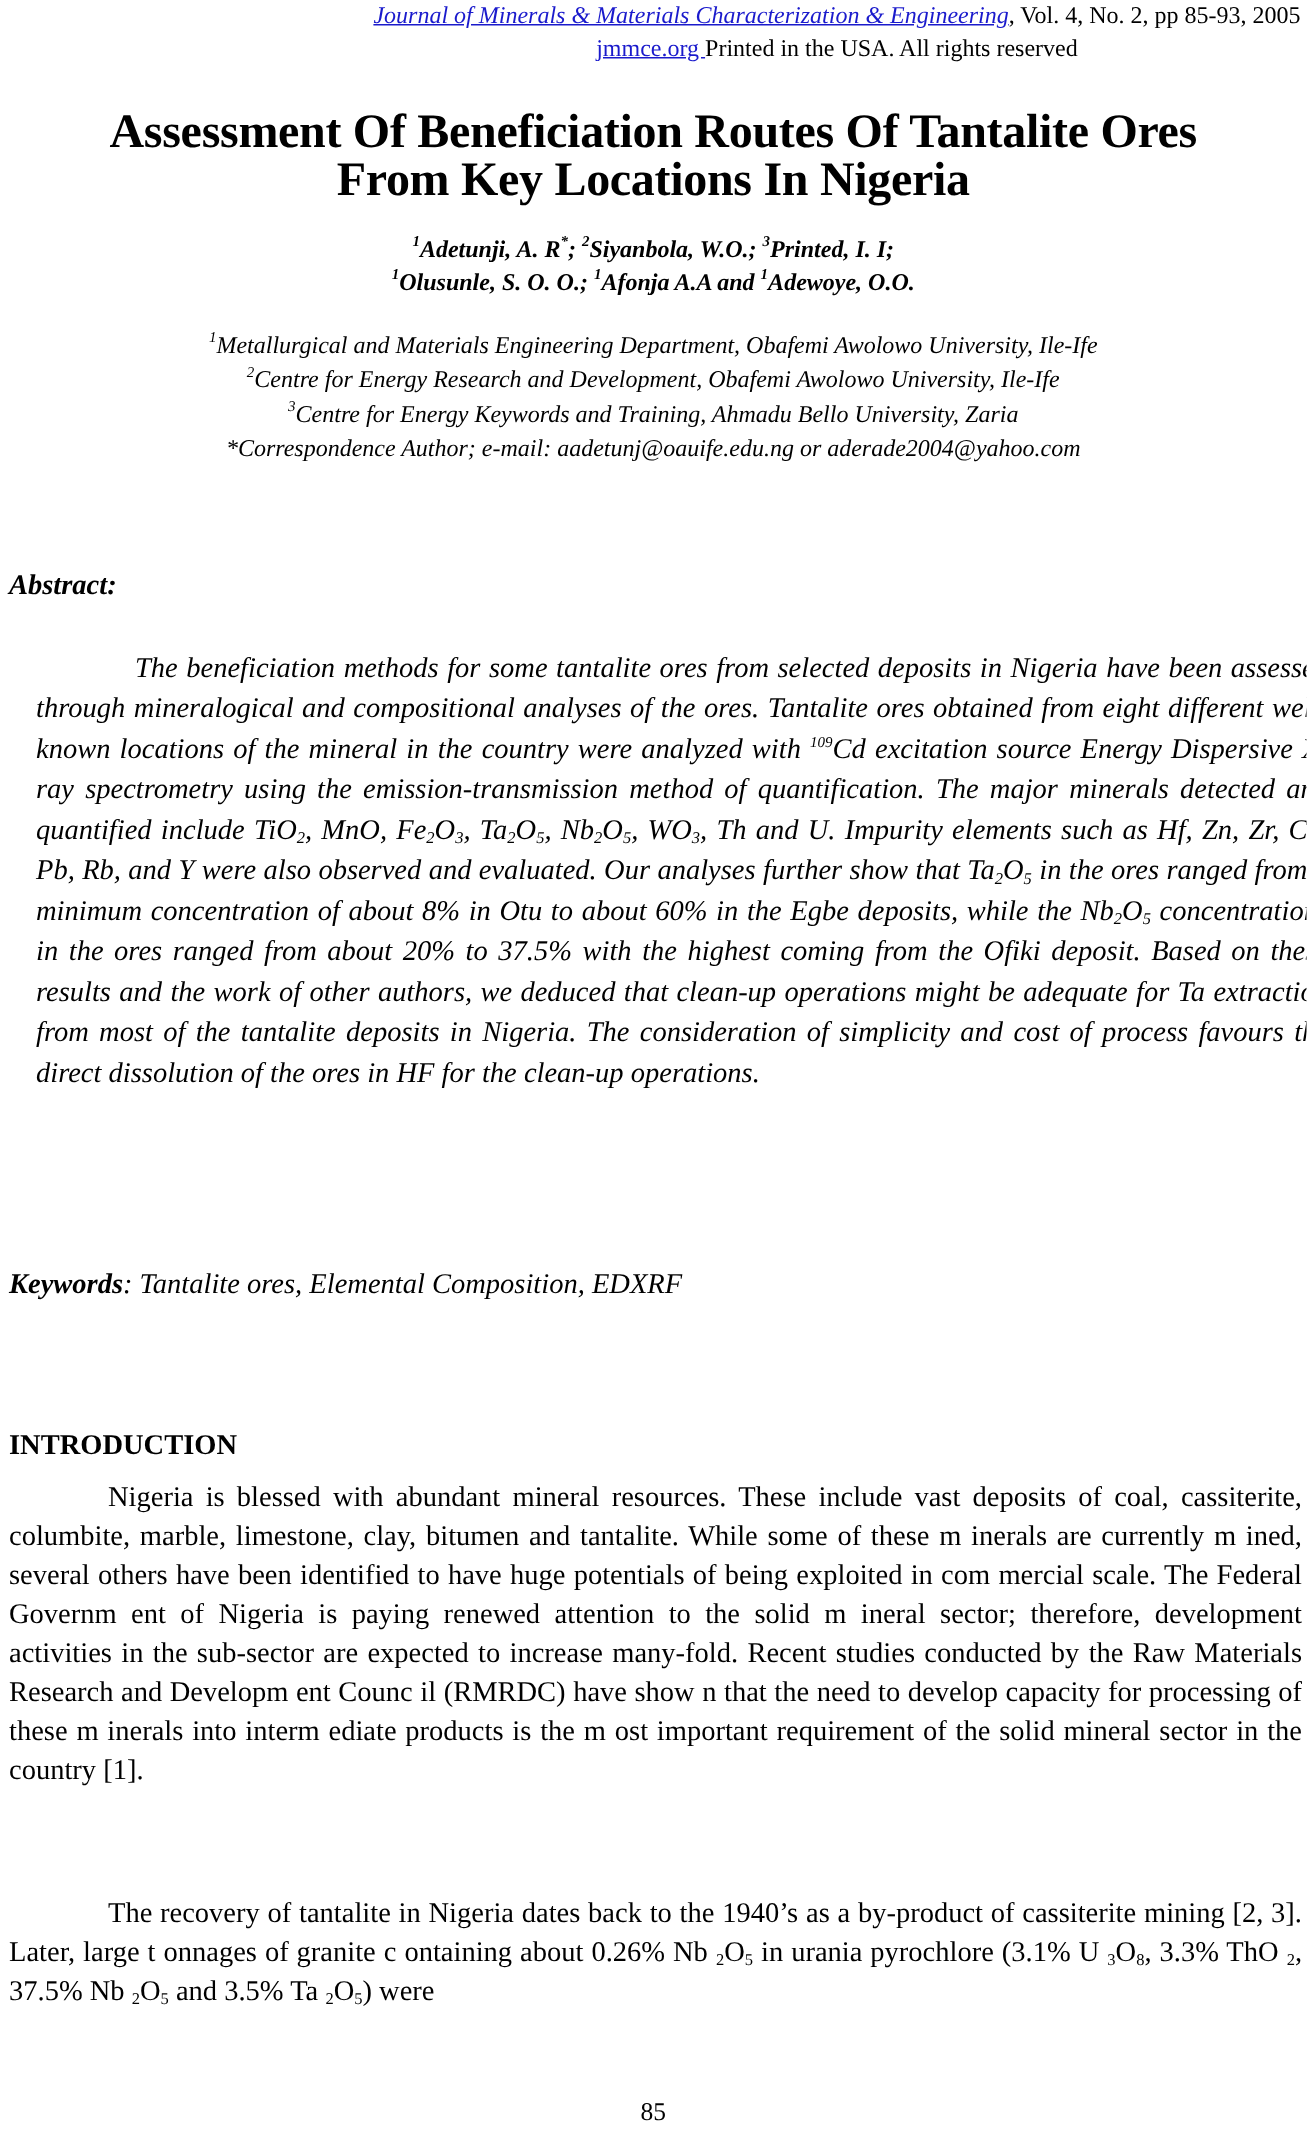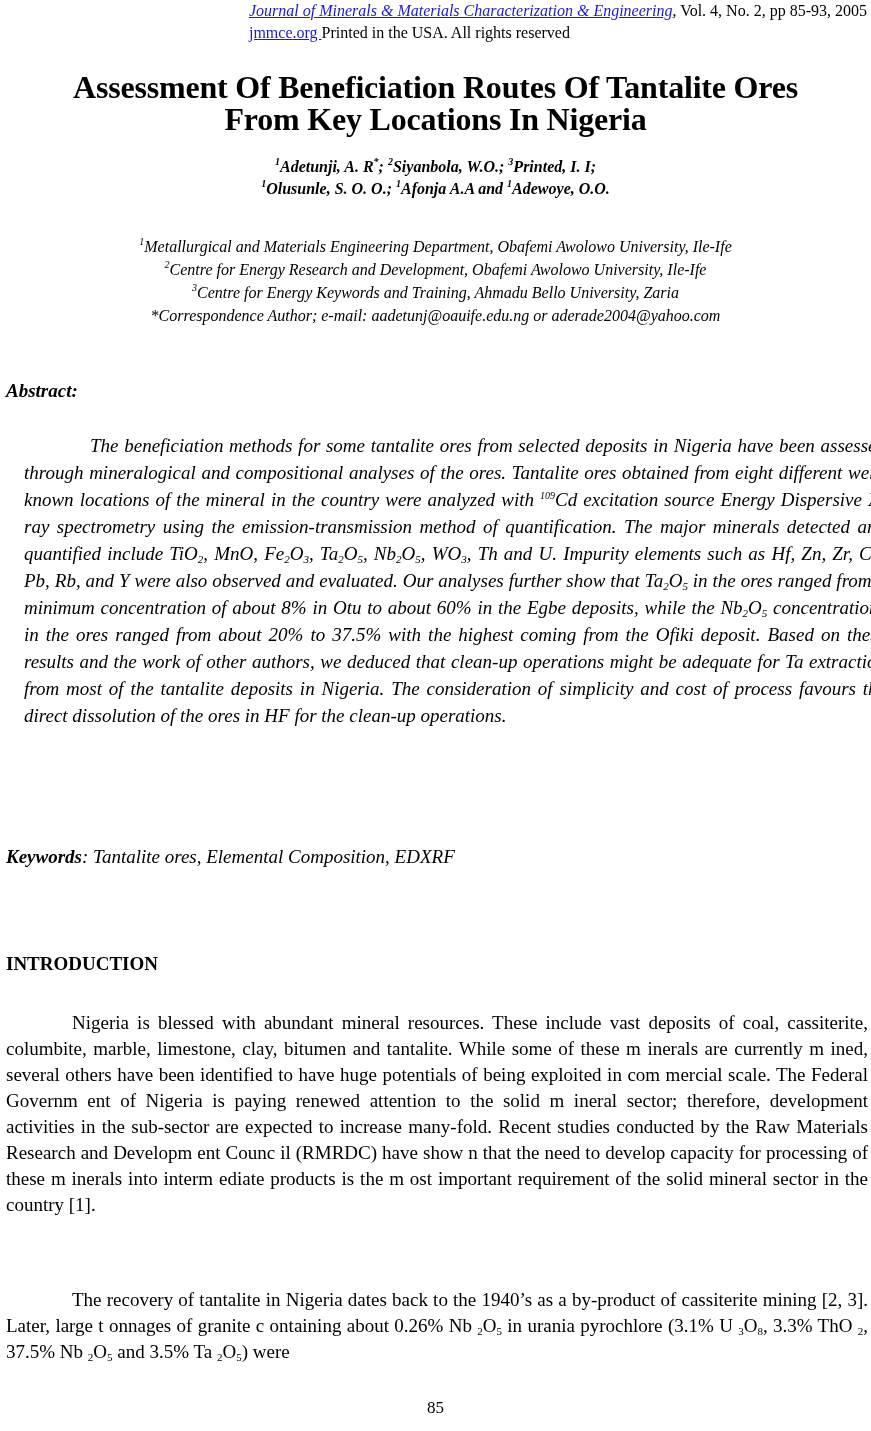--- a/index.html
+++ b/index.html
@@ -1,38 +1,38 @@
 <!DOCTYPE html>
 <html><head>
 <meta charset="utf-8">
 <style>
   html, body { margin: 0; padding: 0; background: #ffffff; }
   body {
     width: 871px; height: 1431px; position: relative; overflow: hidden;
     font-family: "Liberation Serif", "DejaVu Serif", serif; color: #000;
   }
-  .header { position: absolute; right: 4px; top: 0; text-align: left; font-size: 16px; line-height: 22px; margin-left: 28px; }
+  .header { position: absolute; right: 4px; top: 0; text-align: center; font-size: 16px; line-height: 22px; margin-left: 28px; }
   .header a { color: #1a1acc; text-decoration: underline; }
   .header .journal-link { font-style: italic; }
   .title { position: absolute; left: 0; width: 871px; top: 71px; text-align: center;
     font-weight: bold; font-size: 32px; line-height: 32px; letter-spacing: -0.2px; }
   .authors { position: absolute; left: 0; width: 871px; top: 156px; text-align: center;
     font-weight: bold; font-style: italic; font-size: 16px; line-height: 22px; }
-  .affils { position: absolute; left: 0; width: 871px; top: 235px; text-align: center;
+  .affils { position: absolute; left: 0; width: 871px; top: 219px; text-align: center;
     font-style: italic; font-size: 16px; line-height: 23px; }
   sup { font-size: 10px; vertical-align: 7px; line-height: 0; }
   sub { font-size: 11px; vertical-align: -3px; line-height: 0; }
   .abstract-heading { position: absolute; left: 6px; top: 380px; font-weight: bold; font-style: italic; font-size: 19px; }
   .abstract { position: absolute; left: 24px; width: 862px; top: 432px; font-style: italic;
     font-size: 19px; line-height: 27px; text-align: justify; }
   .indent { display: inline-block; width: 66px; }
   .keywords { position: absolute; left: 6px; top: 846px; font-style: italic; font-size: 19px; }
   .keywords b { font-weight: bold; }
   .intro-heading { position: absolute; left: 6px; top: 953px; font-weight: bold; font-size: 19px; text-align: center; }
-  .para { position: absolute; left: 6px; width: 862px; font-size: 19px; line-height: 26px; text-align: justify; margin-top: 24px; }
+  .para { position: absolute; left: 6px; width: 862px; font-size: 19px; line-height: 26px; text-align: justify; }
   .p1 { top: 986px; }
   .p2 { top: 1263px; }
   .page-number { position: absolute; left: 0; width: 871px; top: 1398px; text-align: center; font-size: 17px; }
 </style>
 </head>
 <body>
 
 <div class="header">
   <div><a class="journal-link">Journal of Minerals &amp; Materials Characterization &amp; Engineering</a><span>, Vol. 4, No. 2, pp 85-93, 2005</span></div>
   <div><a>jmmce.org </a><span> Printed in the USA. All rights reserved</span></div>

